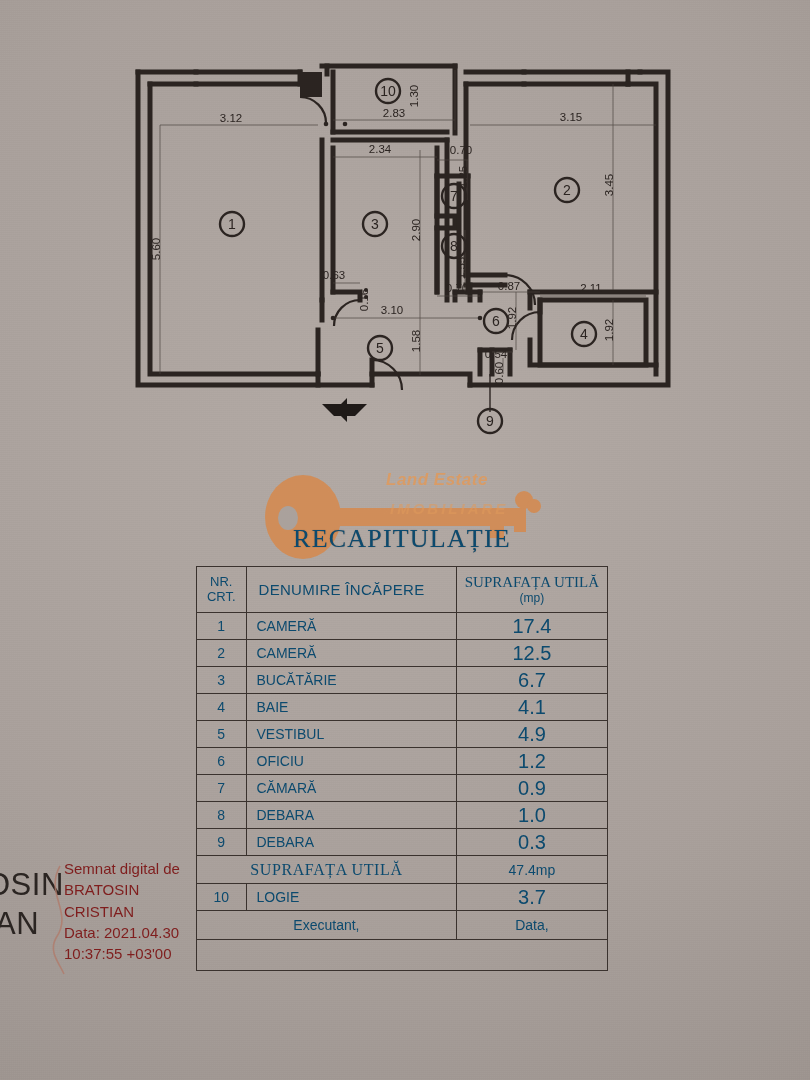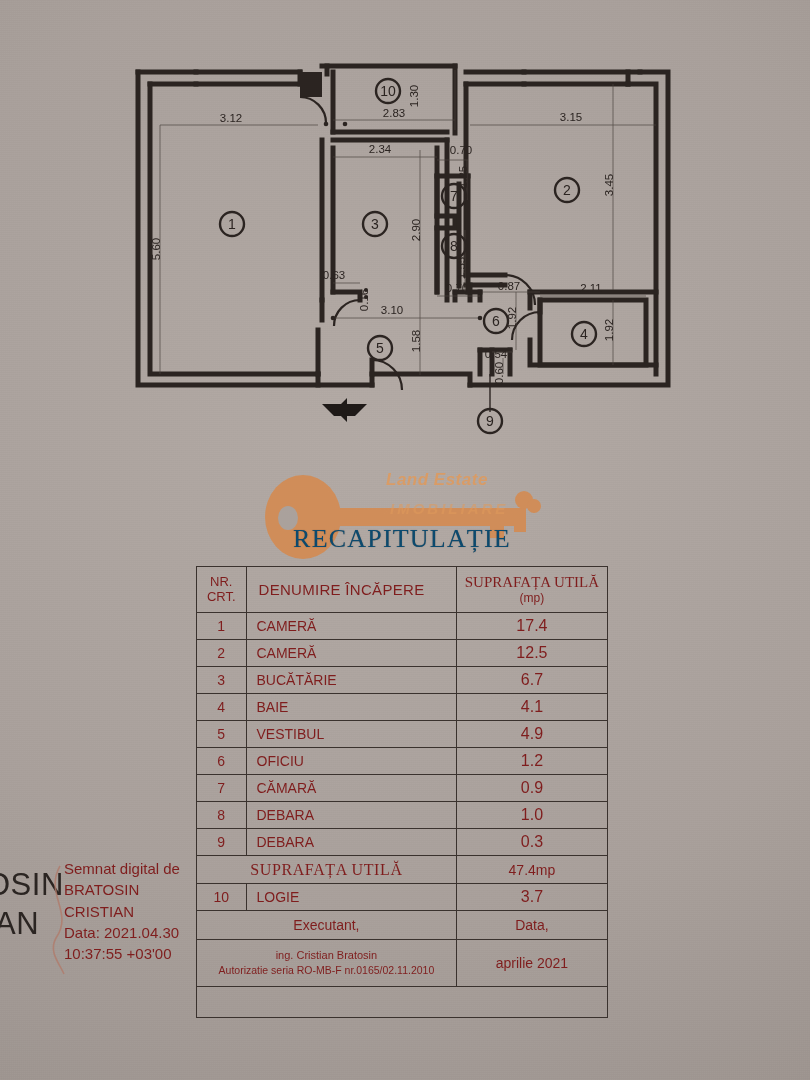--- a/index.html
+++ b/index.html
@@ -42,31 +42,31 @@
     text-align:center;
     font-family:"Liberation Serif",serif;
     font-size:26px;letter-spacing:1.2px;color:#0c4a6e;
     text-shadow:0 0 1px rgba(60,50,45,.5);
   }
 
   
   #tbl{
     position:absolute;left:196px;top:566px;width:412px;
     border-collapse:collapse;
-    color:#7f1d1d;
+    color:#0c4a6e;
   }
   #tbl td,#tbl th{
     border:1px solid #3a322e;
     padding:0;
     font-weight:normal;
     background:transparent;
   }
   .c-nr{width:50px;text-align:center;font-size:14px;height:26px;}
   .c-name{width:206px;text-align:left;padding-left:10px !important;font-size:14px;}
-  .c-val{width:155px;text-align:center;font-size:16px;}
+  .c-val{width:155px;text-align:center;font-size:20px;}
   .hdr{height:46px;}
   .hdr .h1{font-size:13px;text-align:center;line-height:1.15;}
   .hdr .h2{font-size:15px;text-align:left;padding-left:12px !important;letter-spacing:.3px;
            font-family:"Liberation Sans",sans-serif;}
   .hdr .h3{font-size:15px;text-align:center;line-height:1.2;font-family:"Liberation Serif",serif;}
   .hdr .h3 .sub{font-size:12px;font-family:"Liberation Sans",sans-serif;}
   .sumrow td{height:27px;}
   .sumlbl{
     text-align:center;font-family:"Liberation Serif",serif;
     font-weight:bold;font-size:16px;letter-spacing:.6px;
@@ -372,27 +372,20 @@
       <tr>
         <td class="c-nr">10</td>
         <td class="c-name">LOGIE</td>
         <td class="c-val">3.7</td>
       </tr>
       <tr>
         <td class="sig-lbl" colspan="2" style="text-align: center;">Executant,</td>
         <td class="sig-lbl">Data,</td>
       </tr>
       <tr>
-        <td class="exec" colspan="2">
-          <div class="l1">ing. Cristian Bratosin</div>
-          <div>Autorizatie seria RO-MB-F nr.0165/02.11.2010</div>
-        </td>
-        <td class="sig-lbl">aprilie 2021</td>
-      </tr>
-      <tr>
         <td class="empty" colspan="3"></td>
       </tr>
     </tbody>
 </table>
 
 <div id="sig-big">
   <div>OSIN</div>
   <div>IAN</div>
 </div>
 <svg id="sig-mark" viewBox="0 0 60 120" xmlns="http://www.w3.org/2000/svg">

